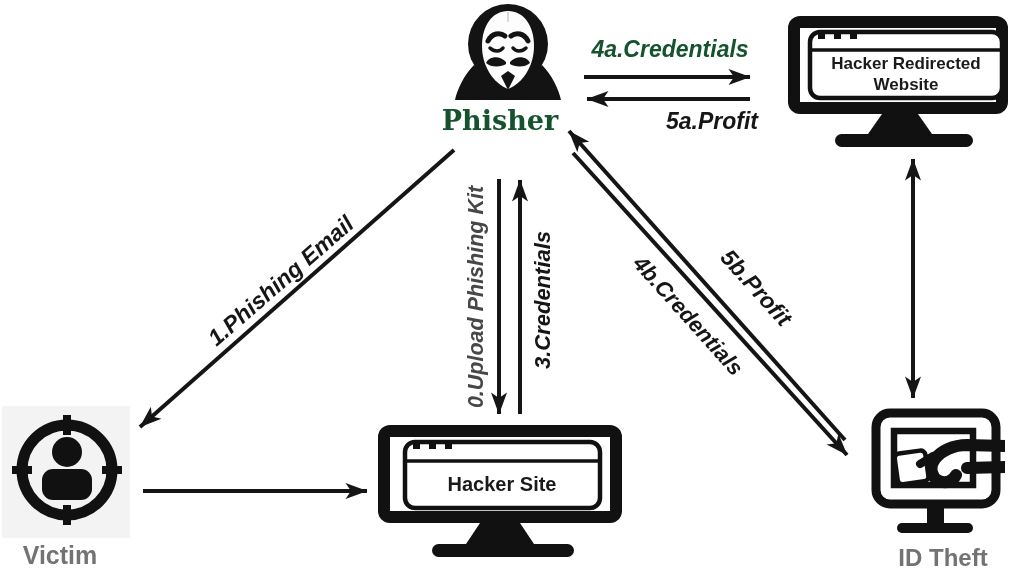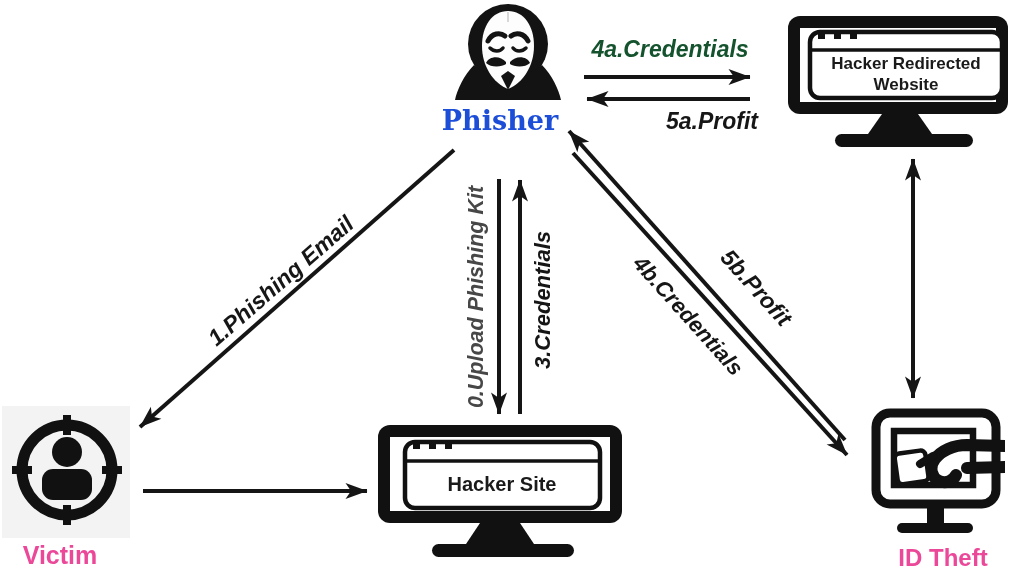--- a/index.html
+++ b/index.html
@@ -17,23 +17,23 @@
   #lbl-1 {left:281px;top:281px;transform:translate(-50%,-50%) rotate(-41deg);}
   #lbl-2 {left:256px;top:462px;}
   #lbl-0 {left:476px;top:297px;color:#474747;font-size:21.5px;
           transform:translate(-50%,-50%) rotate(-90deg);}
   #lbl-3 {left:543px;top:300px;font-size:22px;
           transform:translate(-50%,-50%) rotate(-90deg);}
   #lbl-5b{left:756px;top:288px;transform:translate(-50%,-50%) rotate(48deg);}
   #lbl-4b{left:688px;top:316px;font-size:22px;
           transform:translate(-50%,-50%) rotate(48deg);}
   
-  .node-lbl{position:absolute;font-weight:bold;color:#ec4899;text-align:center;}
+  .node-lbl{position:absolute;font-weight:bold;color:#737373;text-align:center;}
   #phisher-lbl{left:438px;top:105px;width:124px;font-family:"DejaVu Serif",serif;
-               font-size:27px;color:#1d4ed8;}
+               font-size:27px;color:#14532d;}
   #victim-lbl {left:4px;top:541px;width:112px;font-size:25px;}
   #idtheft-lbl{left:877px;top:544px;width:132px;font-size:24px;}
   
   .mon-text{position:absolute;display:flex;align-items:center;justify-content:center;
             text-align:center;font-weight:bold;color:#1a1a1a;}
   #hrw-text{left:812px;top:52px;width:188px;height:44px;font-size:17px;line-height:1.25;}
   #hs-text {left:407px;top:463px;width:190px;height:42px;font-size:20px;}
   
   #victim-bg{left:2px;top:406px;width:128px;height:132px;background:#f3f3f3;}
 </style>

